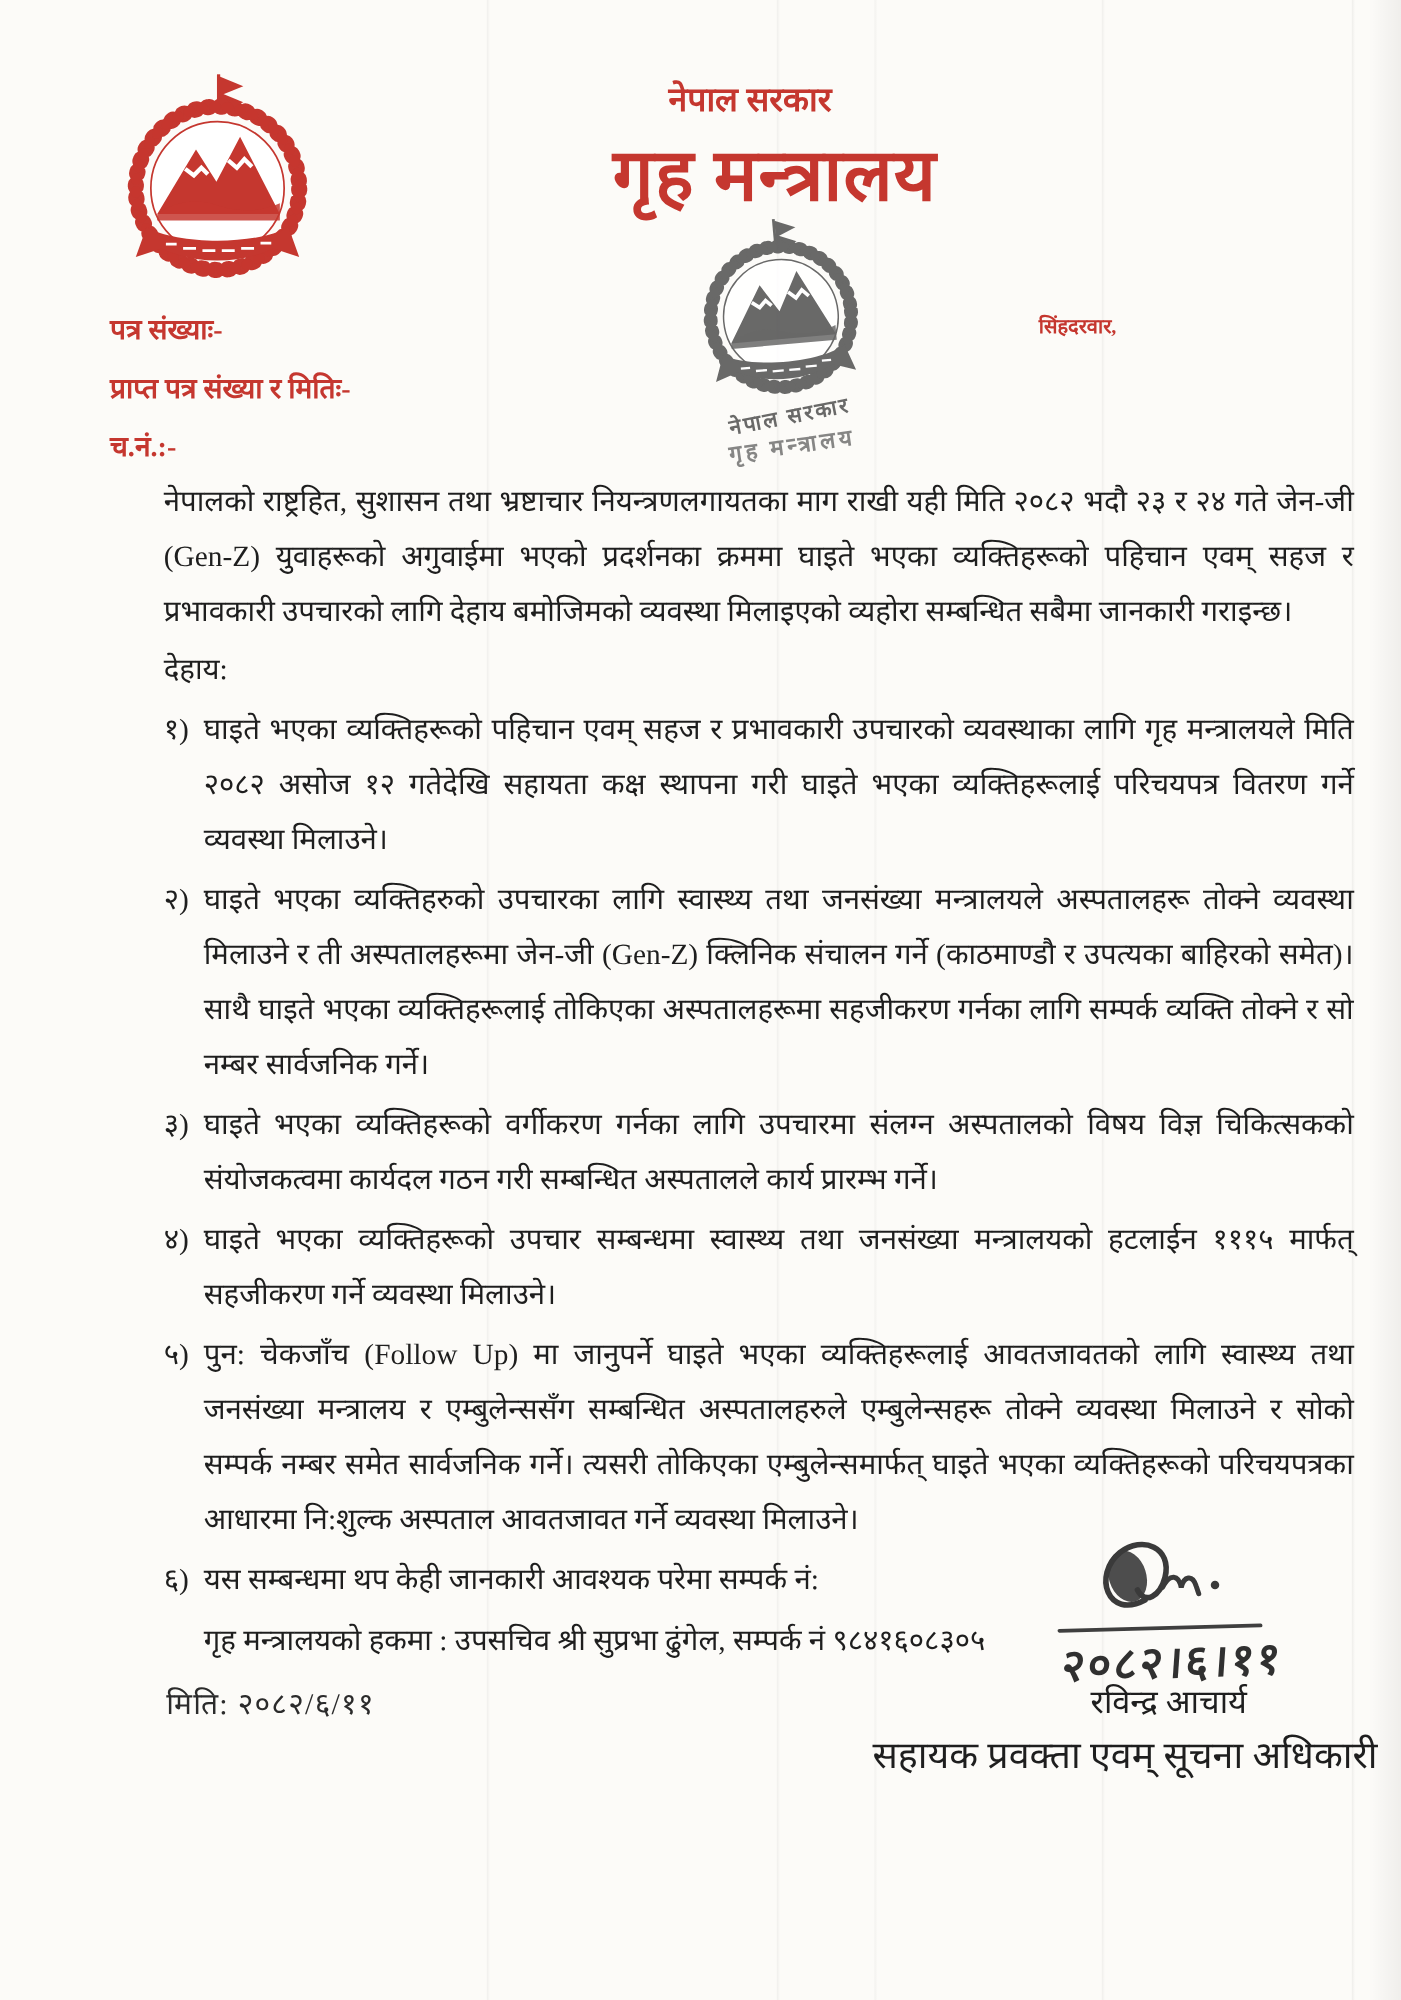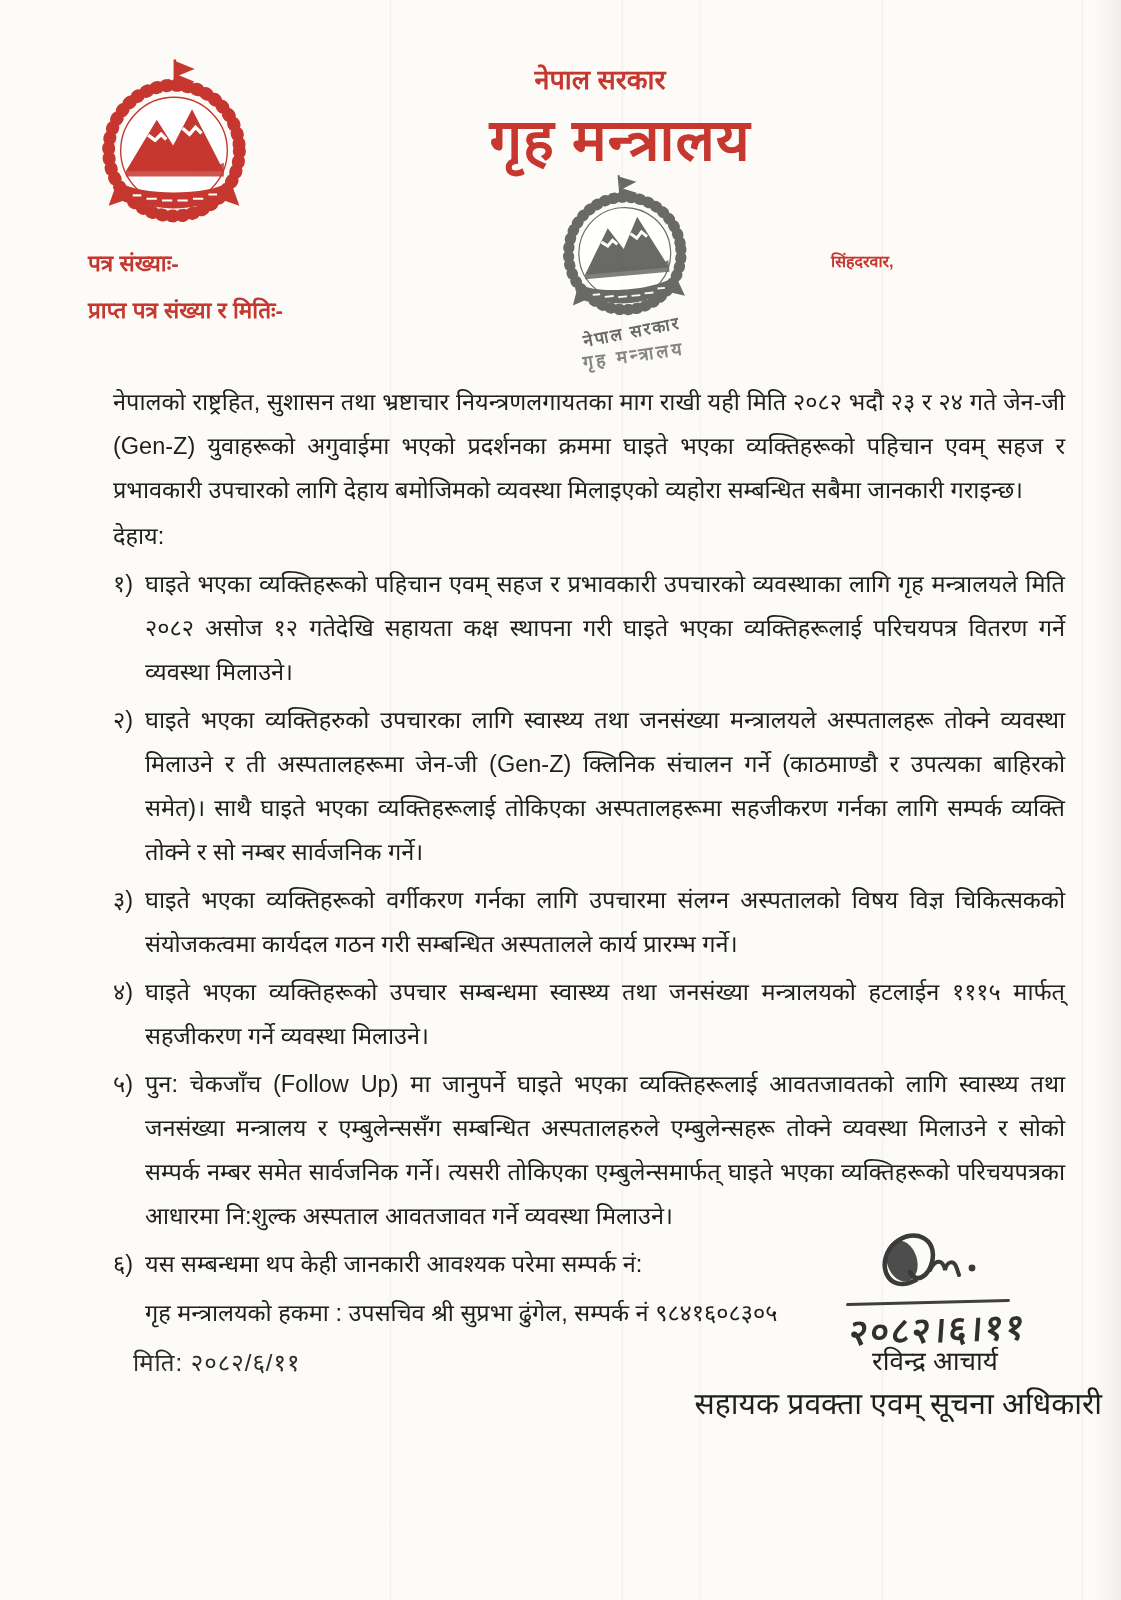--- a/index.html
+++ b/index.html
@@ -9,21 +9,21 @@
     width:1121px; height:1600px;
     margin:0 auto;
     background-color:#fcfbf8;
     background-image:
       linear-gradient(to right, transparent 389px, rgba(110,110,110,.07) 390px, transparent 392px),
       linear-gradient(to right, transparent 621px, rgba(110,110,110,.07) 622px, transparent 624px),
       linear-gradient(to right, transparent 699px, rgba(110,110,110,.06) 700px, transparent 702px),
       linear-gradient(to right, transparent 881px, rgba(110,110,110,.07) 882px, transparent 884px),
       linear-gradient(to right, transparent 1081px, rgba(110,110,110,.08) 1082px, transparent 1084px),
       linear-gradient(to left, rgba(0,0,0,.05), transparent 26px);
-    font-family:Liberation Sans, sans-serif;
+    font-family:Liberation Serif, serif;
     color:#1e1e1e;
     overflow:hidden;
   }
   .red { color:#c5372f; }
   
   .emblem-left {
     position:absolute; left:88px; top:52px; width:172px; height:180px;
     color:#c5372f;
   }
   .gov-title {
@@ -45,21 +45,21 @@
   .notice-title {
     position:absolute; left:470px; top:330px; width:260px;
     text-align:center; font-size:31px; font-weight:700; color:#101010; z-index:3;
   }
   .refs { position:absolute; left:88px; top:240px; font-size:22.5px; font-weight:700; line-height:47px; }
   .address {
     position:absolute; right:80px; top:242px; width:210px;
     font-size:16px; font-weight:700; line-height:40px;
   }
   
-  .body-block { position:absolute; left:113px; top:380px; width:952px; font-size:23.5px; line-height:44px; }
+  .body-block { position:absolute; left:131px; top:380px; width:952px; font-size:23.5px; line-height:44px; }
   .intro { text-align:justify; }
   .list-label { margin-top:2px; }
   .item { display:flex; margin:4px 0; }
   .item .num { flex:0 0 32px; }
   .item .txt { flex:1; text-align:justify; }
   .contact-line { padding-left:32px; line-height:46px; }
   
   .sig-scribble { position:absolute; left:858px; top:1228px; width:124px; height:72px; color:#3a3a3a; z-index:2; }
   .sig-underline { position:absolute; left:846px; top:1301px; width:164px; height:3px; background:#3f3f3f; transform:rotate(-1.5deg); border-radius:2px; }
   .hand-date {
@@ -119,20 +119,21 @@
         <use href="#nepal-emblem"></use>
       </svg>
     <div class="stamp-line1">नेपाल सरकार</div>
     <div class="stamp-line2">गृह मन्त्रालय</div>
   </div>
 
 
   <div class="refs red">
     <div>पत्र संख्याः-</div>
     <div>प्राप्त पत्र संख्या र मितिः-</div>
+    <div>च.नं.:-</div>
   </div>
 
   <div class="address red">
     <div>सिंहदरवार,</div>
   </div>
 
   <div class="body-block">
     <p class="intro">नेपालको राष्ट्रहित, सुशासन तथा भ्रष्टाचार नियन्त्रणलगायतका माग राखी यही मिति २०८२ भदौ २३ र २४ गते जेन-जी (Gen-Z) युवाहरूको अगुवाईमा भएको प्रदर्शनका क्रममा घाइते भएका व्यक्तिहरूको पहिचान एवम् सहज र प्रभावकारी उपचारको लागि देहाय बमोजिमको व्यवस्था मिलाइएको व्यहोरा सम्बन्धित सबैमा जानकारी गराइन्छ।</p>
     <div class="list-label">देहाय:</div>
 

